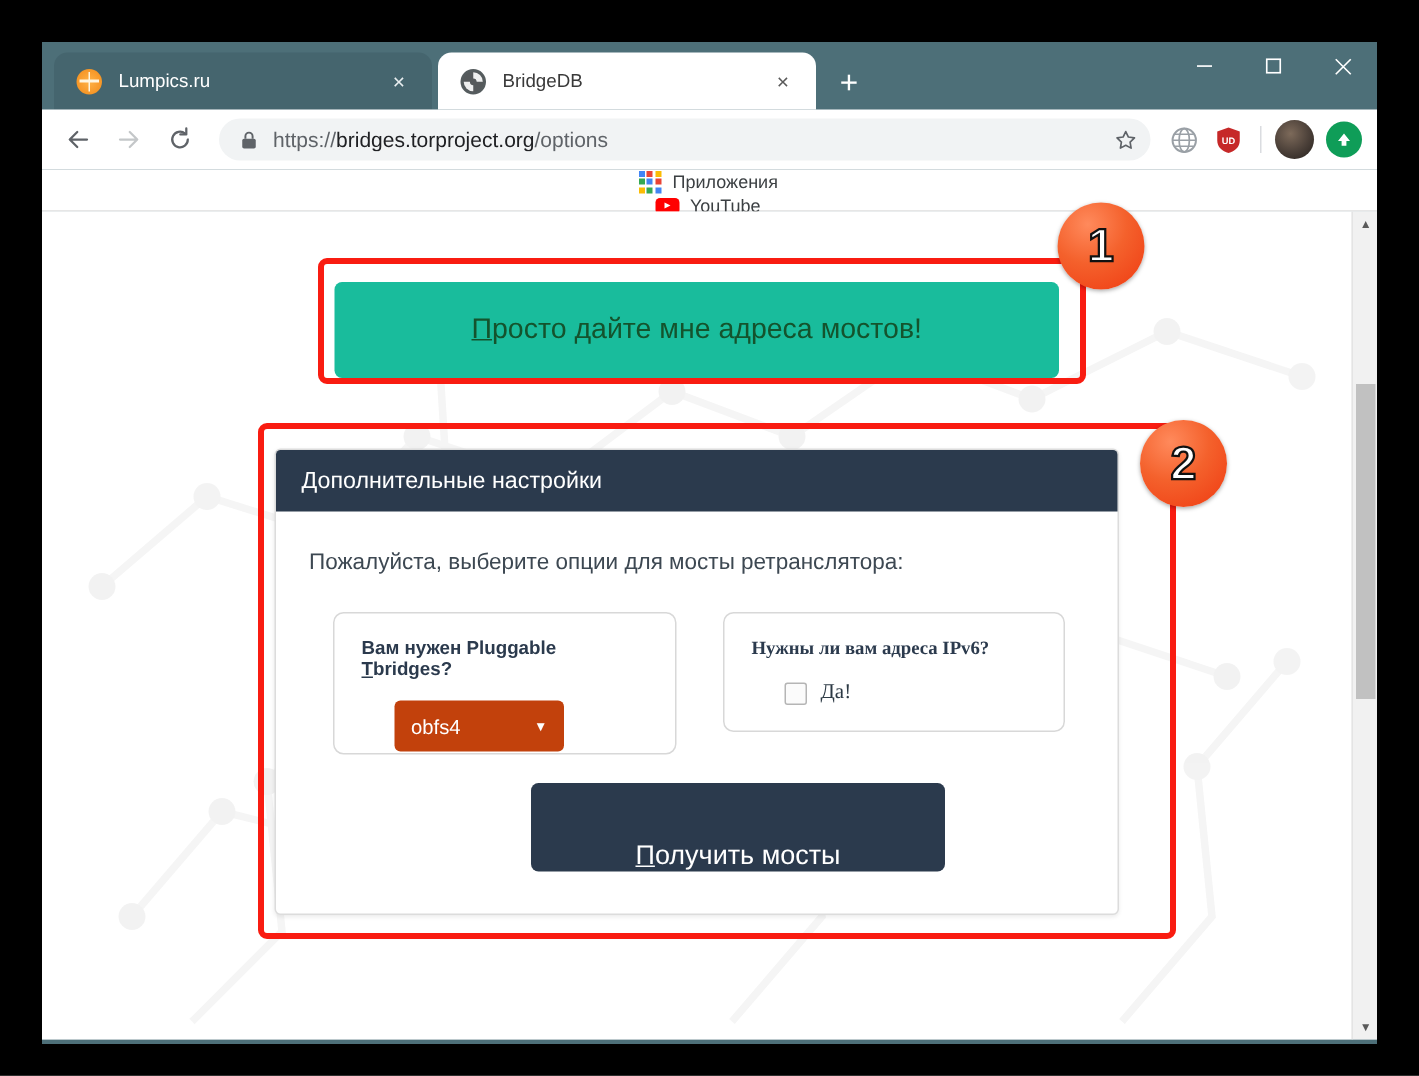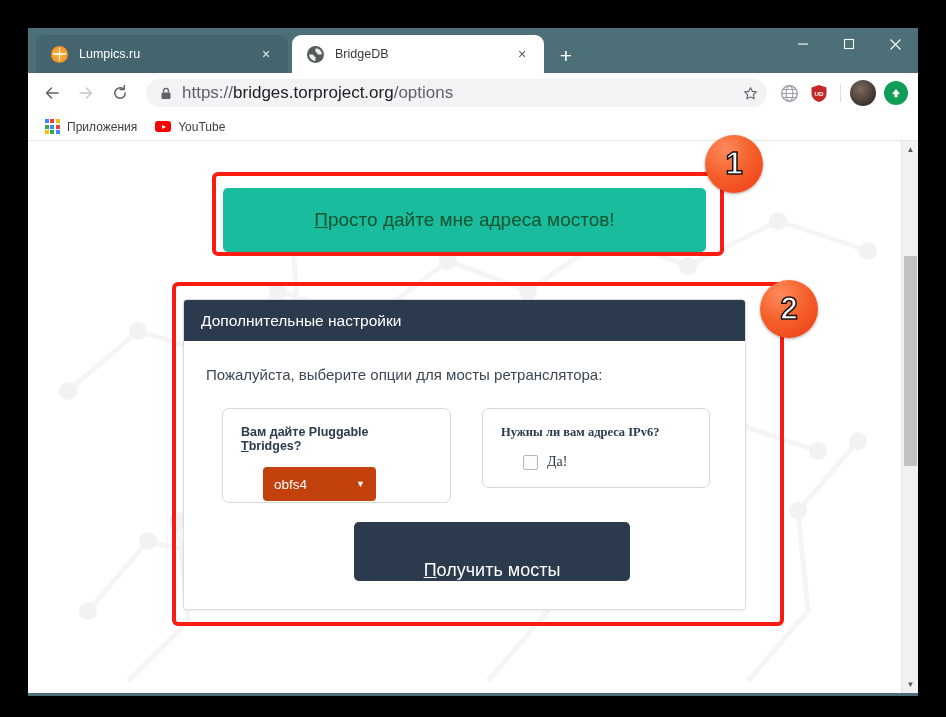--- a/index.html
+++ b/index.html
@@ -160,21 +160,21 @@
     padding: 0 4px 0 14px;
     box-sizing: border-box;
     min-width: 0;
   }
   #lock-icon {
     margin-right: 10px;
     display: flex; align-items: center;
     color: #5f6368;
   }
   #url-text {
-    font-size: 17px;
+    font-size: 14px;
     color: #5f6368;
     white-space: nowrap;
     overflow: hidden;
     flex: 1 1 auto;
   }
   #url-text .host { color: #202124; }
   #star-btn {
     width: 26px; height: 26px;
     display: flex; align-items: center; justify-content: center;
     color: #5f6368;
@@ -214,20 +214,21 @@
 
   
   #bookmarks-bar {
     height: 28px;
     background: #ffffff;
     display: flex;
     align-items: center;
     padding-left: 16px;
     box-sizing: border-box;
     border-bottom: 1px solid #e6e6e6;
+    flex-direction: column;
   }
   .bookmark {
     display: flex;
     align-items: center;
     margin-right: 18px;
     font-size: 12px;
     color: #3c4043;
   }
   .bookmark-icon {
     width: 16px; height: 16px;
@@ -640,21 +641,21 @@
           <span><span class="ul">П</span><span>росто дайте мне адреса мостов!</span></span>
         </div>
 
         <div id="options-panel">
           <div id="panel-header">Дополнительные настройки</div>
           <div id="panel-instruction">Пожалуйста, выберите опции для мосты ретранслятора:</div>
 
           <div id="option-boxes">
 
             <div class="option-box" id="box-transport">
-              <div class="option-label"><span>Вам дайте Pluggable </span><span class="ul">T</span><span>bridges?</span></div>
+              <div class="option-label"><span>Вам нужен Pluggable </span><span class="ul">T</span><span>bridges?</span></div>
               <div id="transport-select">
                 <span>obfs4</span>
                 <span class="caret">▼</span>
               </div>
             </div>
 
             <div class="option-box" id="box-ipv6">
               <div class="option-label">Нужны ли вам адреса IPv6?</div>
               <div id="ipv6-row">
                 <span id="ipv6-checkbox"></span>

